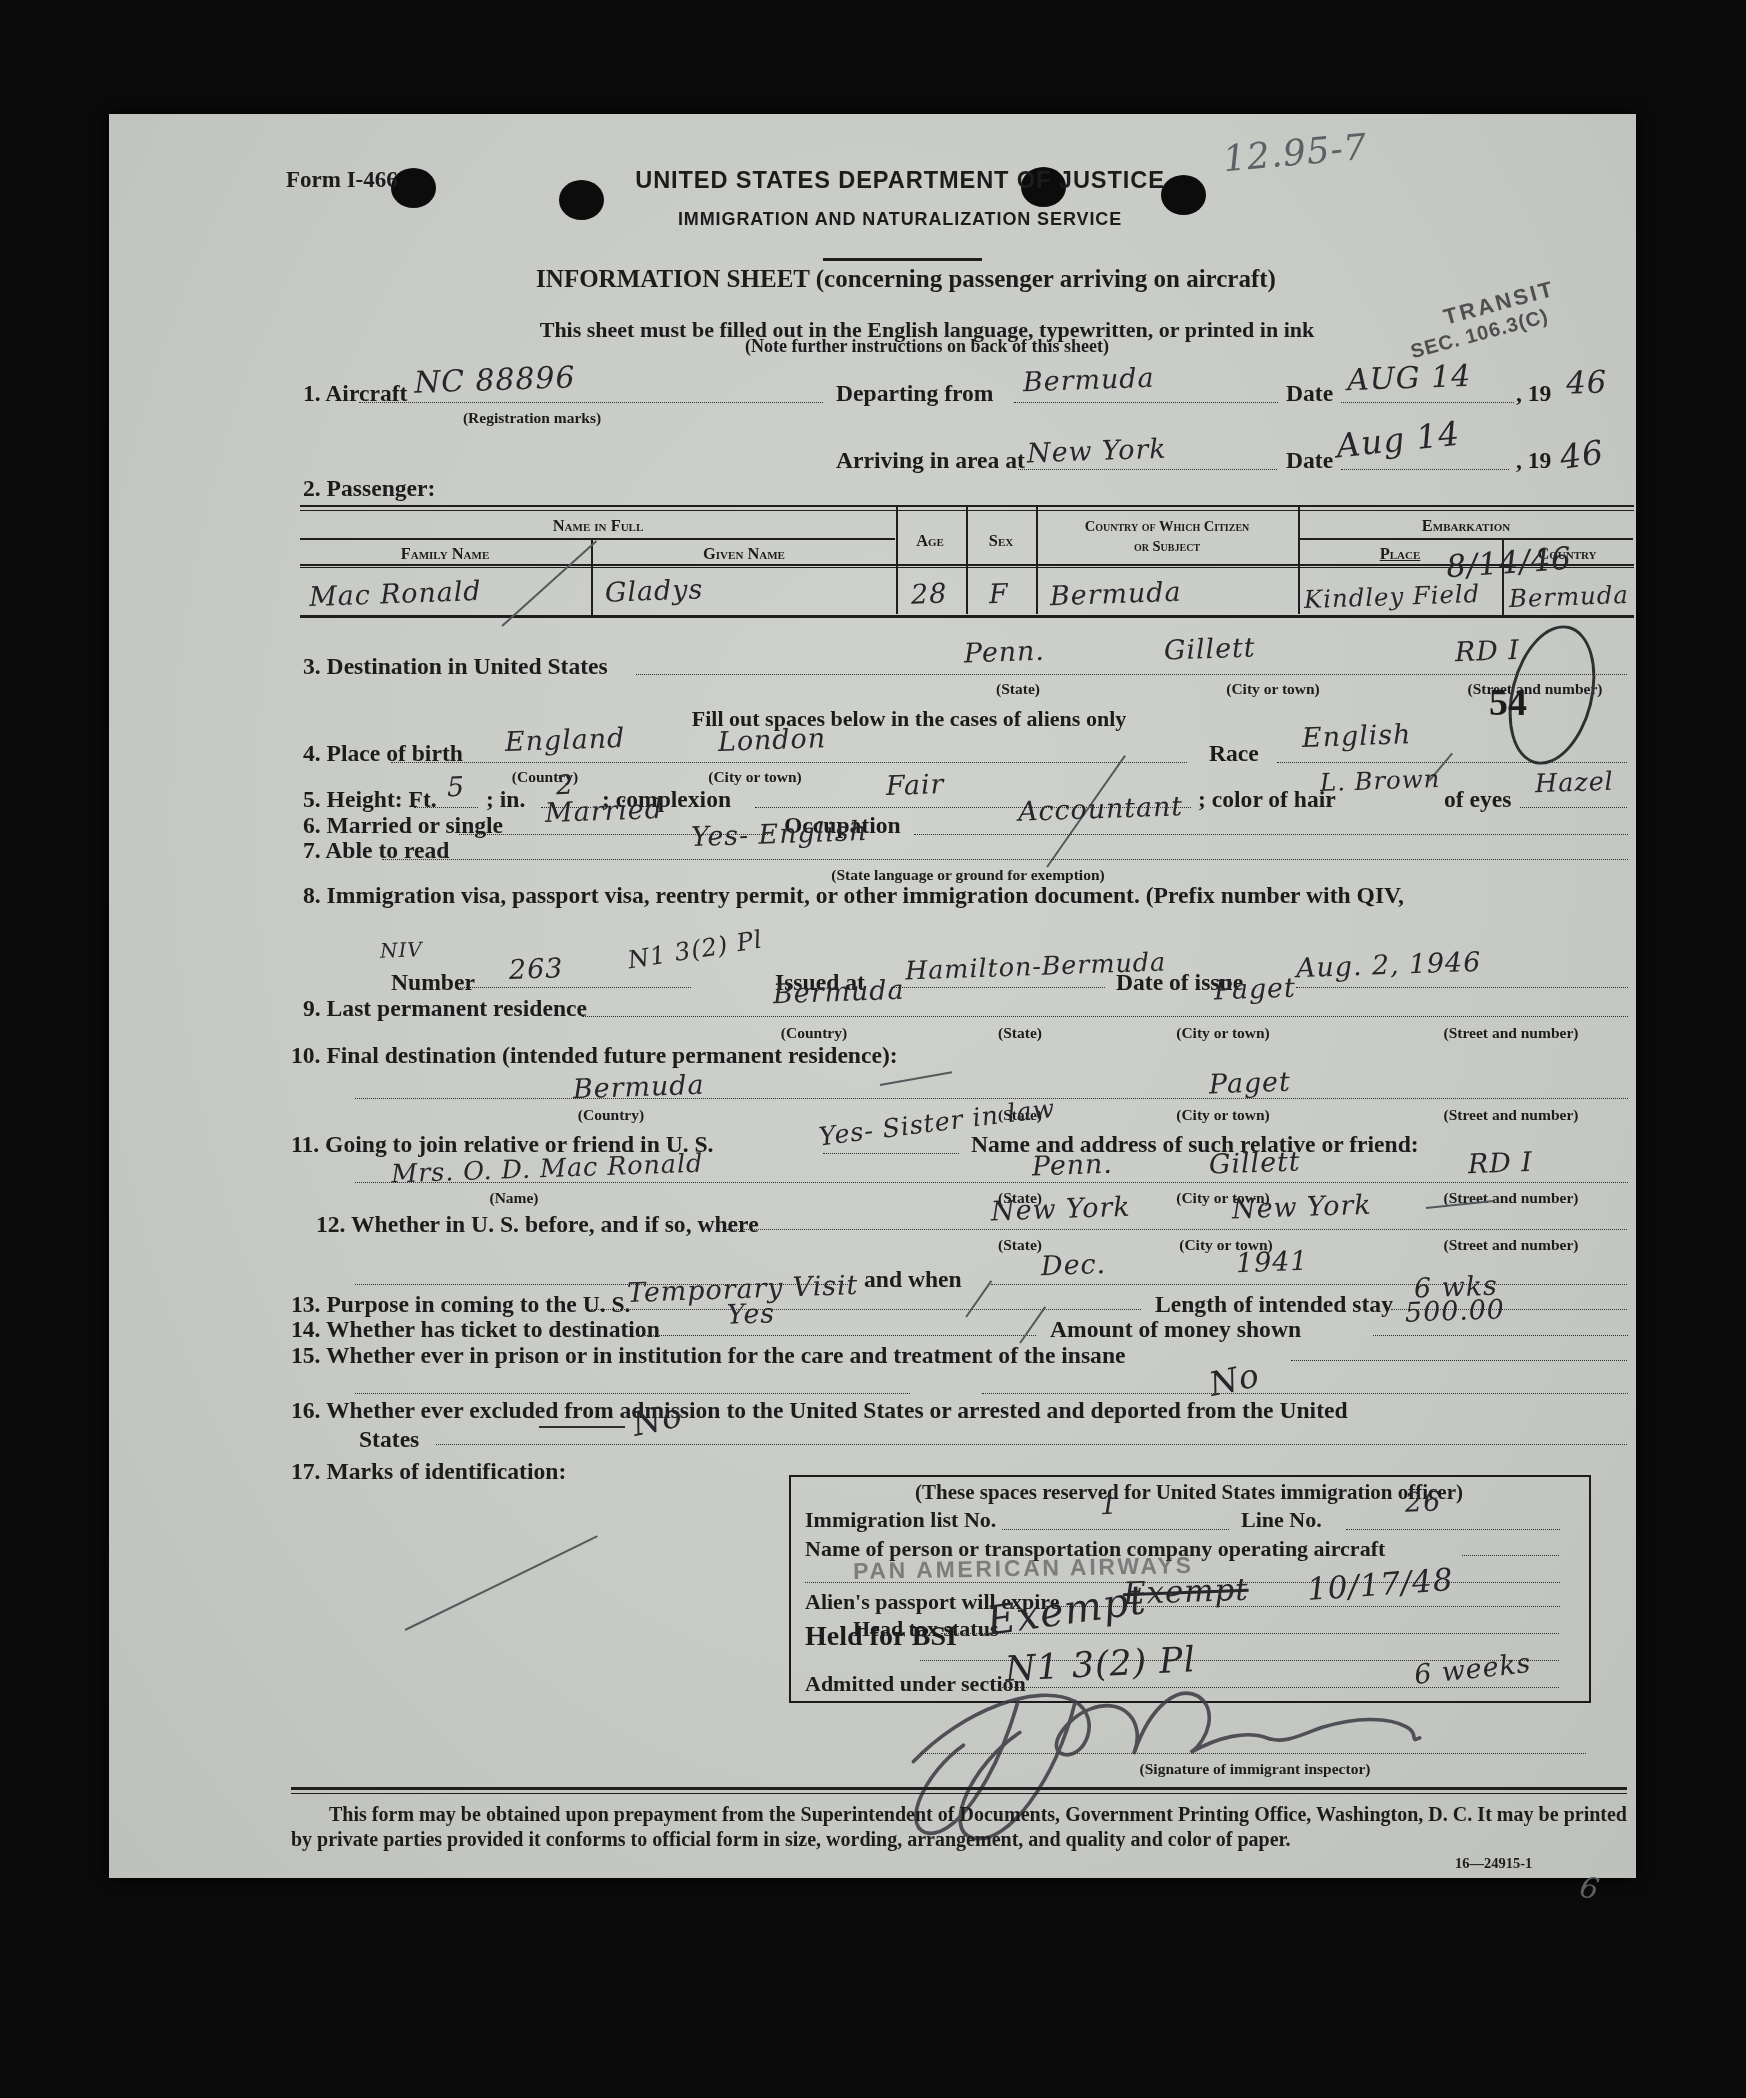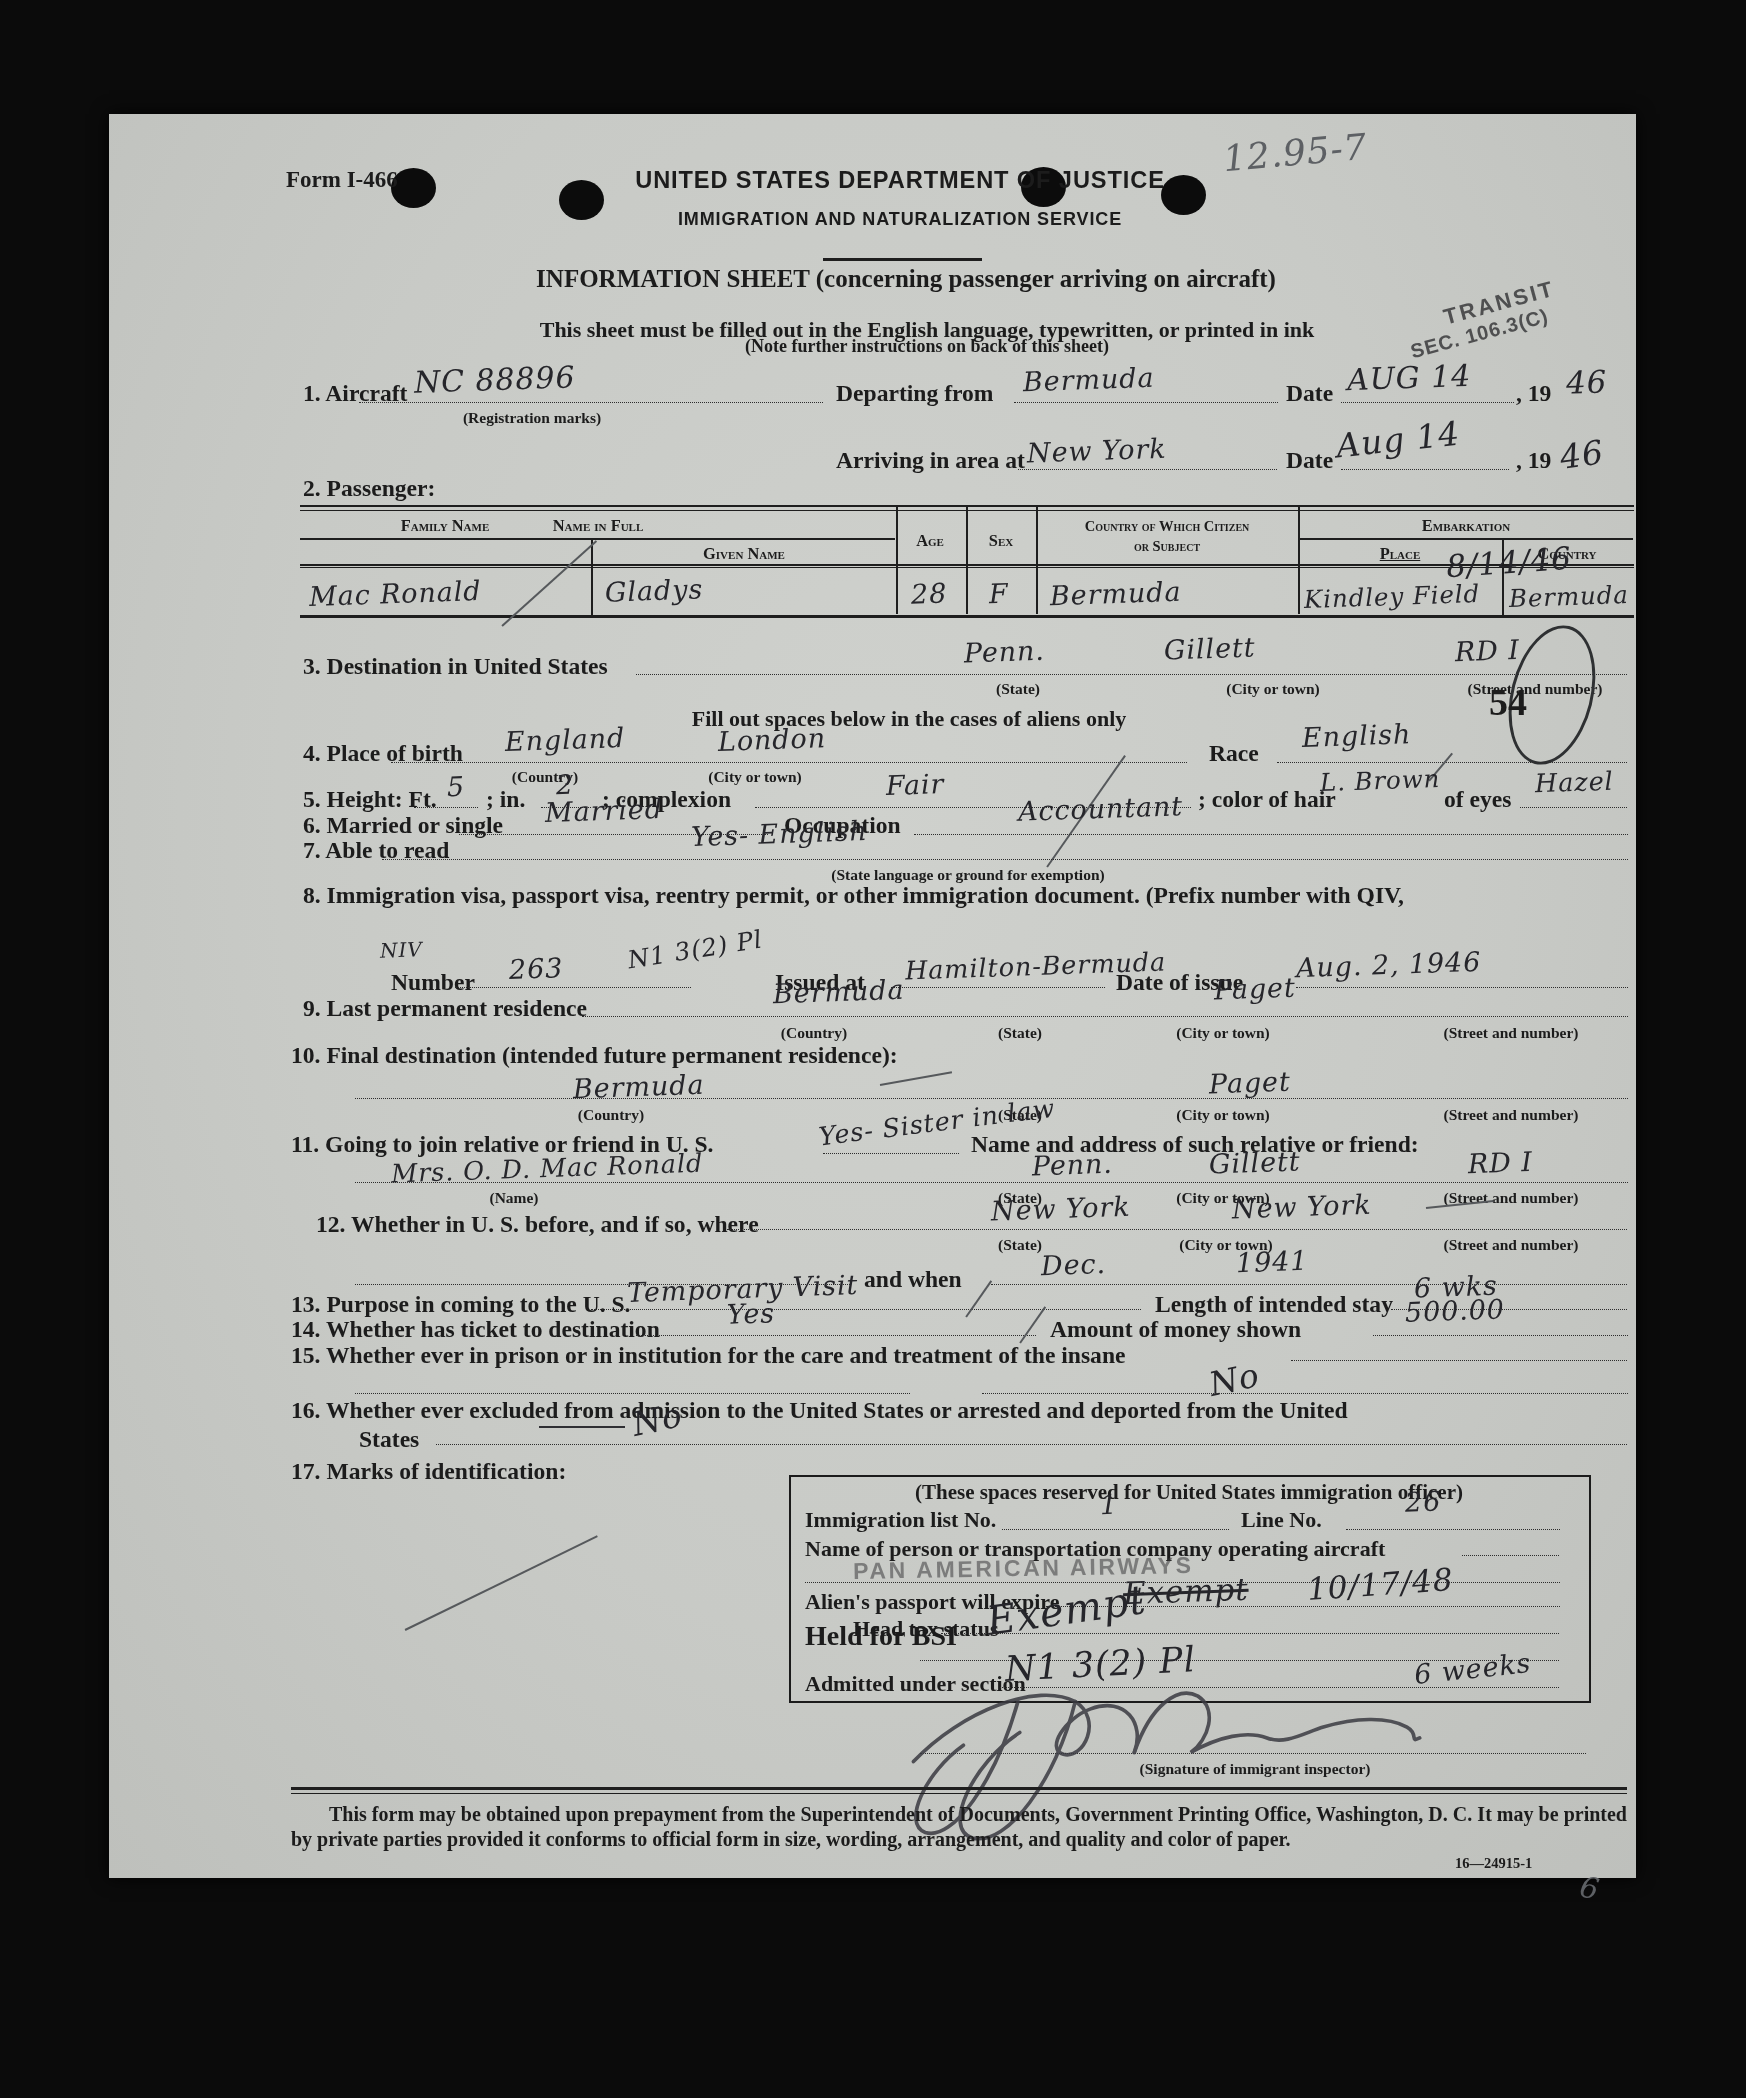--- a/index.html
+++ b/index.html
@@ -74,21 +74,21 @@
   <div class="dl" style="left:1341px;top:469px;width:168px;"></div>
   <span class="L" style="left:1516px;top:447px;">, 19</span>
   <span class="H" style="left:1560px;top:435px;font-size:33px;transform:rotate(-8deg);">46</span>
 
   <span class="L" style="left:303px;top:475px;">2. Passenger:</span>
 
   <div class="hl" style="left:300px;top:505px;width:1334px;height:1.8px;"></div>
   <div class="hl" style="left:300px;top:510px;width:1334px;height:0.9px;"></div>
   <span class="TH" style="left:598px;top:516px;">Name in Full</span>
   <div class="hl" style="left:300px;top:538px;width:595px;height:1.8px;"></div>
-  <span class="TH" style="left:445px;top:516px;">Family Name</span>
+  <span class="TH" style="left:445px;top:544px;">Family Name</span>
   <span class="TH" style="left:744px;top:544px;">Given Name</span>
   <span class="TH" style="left:930px;top:531px;">Age</span>
   <span class="TH" style="left:1001px;top:531px;">Sex</span>
   <span class="TH" style="left:1167px;top:518px;font-size:14.5px;">Country of Which Citizen</span>
   <span class="TH" style="left:1167px;top:538px;font-size:14.5px;">or Subject</span>
   <span class="TH" style="left:1466px;top:516px;">Embarkation</span>
   <div class="hl" style="left:1298px;top:538px;width:335px;height:1.8px;"></div>
   <span class="TH" style="left:1400px;top:544px;text-decoration:underline;">Place</span>
   <span class="TH" style="left:1567px;top:544px;">Country</span>
   <div class="hl" style="left:300px;top:564px;width:1334px;height:1.8px;"></div>

